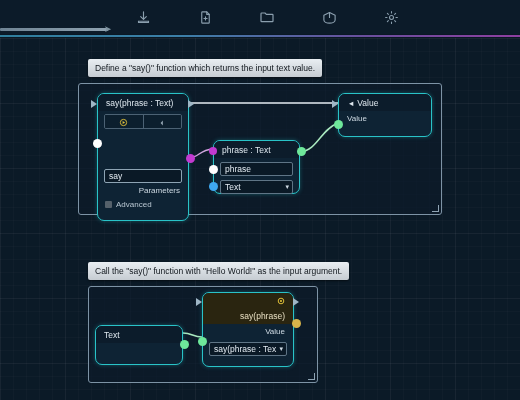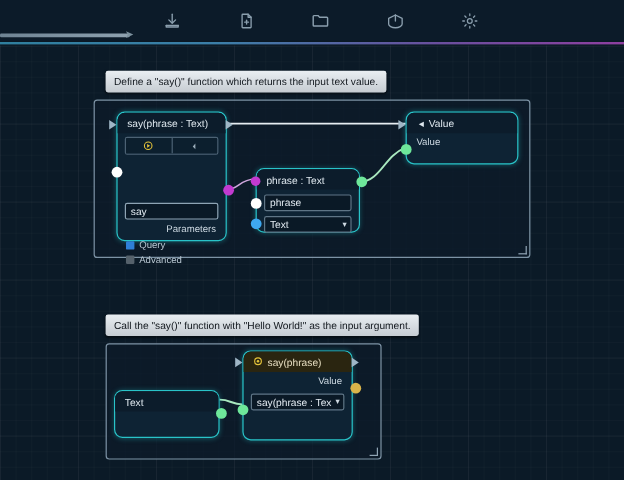--- a/index.html
+++ b/index.html
@@ -82,21 +82,21 @@
     border-radius:7px;border:1.5px solid #c23ad0;z-index:-1;
   }
   .node-title{
     font-size:8.5px;color:#dfe8ef;
     padding:4px 8px 3px 8px;
     white-space:nowrap;
   }
   .node-title.dark{background:#0c1c2b;border-radius:6px 6px 0 0;}
   .node-title.olive{
     background:#2a2510;border-radius:6px 6px 0 0;color:#e6ddc0;
-    display:flex;align-items:flex-end;gap:4px;
+    display:flex;align-items:flex-end;gap:4px;flex-direction:column;
   }
   .node-title.ret{
     background:#0c1c2b;border-radius:6px 6px 0 0;color:#dfe8ef;
     display:flex;align-items:center;gap:4px;padding-left:10px;
   }
   
   .btn-row{
     display:flex;margin:3px 6px 0 6px;
     border:1px solid #4c6274;border-radius:2px;overflow:hidden;
   }
@@ -209,21 +209,21 @@
 <div class="panel" style="left:78px;top:83px;width:362px;height:130px;">
   <div class="panel-resize"></div>
 </div>
 
 <svg class="wires" width="520" height="400">
   <path d="M188 103 L338 103" stroke="#e6edf2" stroke-width="1.4" fill="none"></path>
   <path d="M188 158 C200 158 198 150 213 149" stroke="#cfa6dd" stroke-width="1.3" fill="none"></path>
   <path d="M300 152 C318 150 320 130 338 123" stroke="#a9e8bf" stroke-width="1.5" fill="none"></path>
 </svg>
 
-<div class="node node-teal" style="left:97px;top:93px;width:92px;height:108px;">
+<div class="node node-teal" style="left:97px;top:93px;width:92px;height:128px;">
   <div class="node-title dark">say(phrase : Text)</div>
 
   <div class="btn-row">
     <div class="mini-btn">
       <span>
         <svg width="9" height="9" viewBox="0 0 20 20">
           <circle cx="10" cy="10" r="7" fill="none" stroke="#e3c23a" stroke-width="2"></circle>
           <path d="M8 6.5 13.5 10 8 13.5z" fill="#e3c23a"></path>
         </svg>
       </span>
@@ -235,24 +235,20 @@
         </svg>
       </span>
     </div>
   </div>
 
   <div class="field sel">say</div>
 
   <div class="row-label">Parameters</div>
 
   <div class="chk">
-    <span class="box on"></span>
-    <span>Query</span>
-  </div>
-  <div class="chk">
     <span class="box off"></span>
     <span>Advanced</span>
   </div>
 
   <div class="port tri" style="left:-7px;top:6px;"></div>
   <div class="port tri" style="left:90px;top:6px;"></div>
   <div class="port" style="left:-5px;top:45px;width:9px;height:9px;background:#ffffff;"></div>
   <div class="port" style="left:88px;top:60px;width:9px;height:9px;background:#c23ad0;"></div>
 </div>
 

